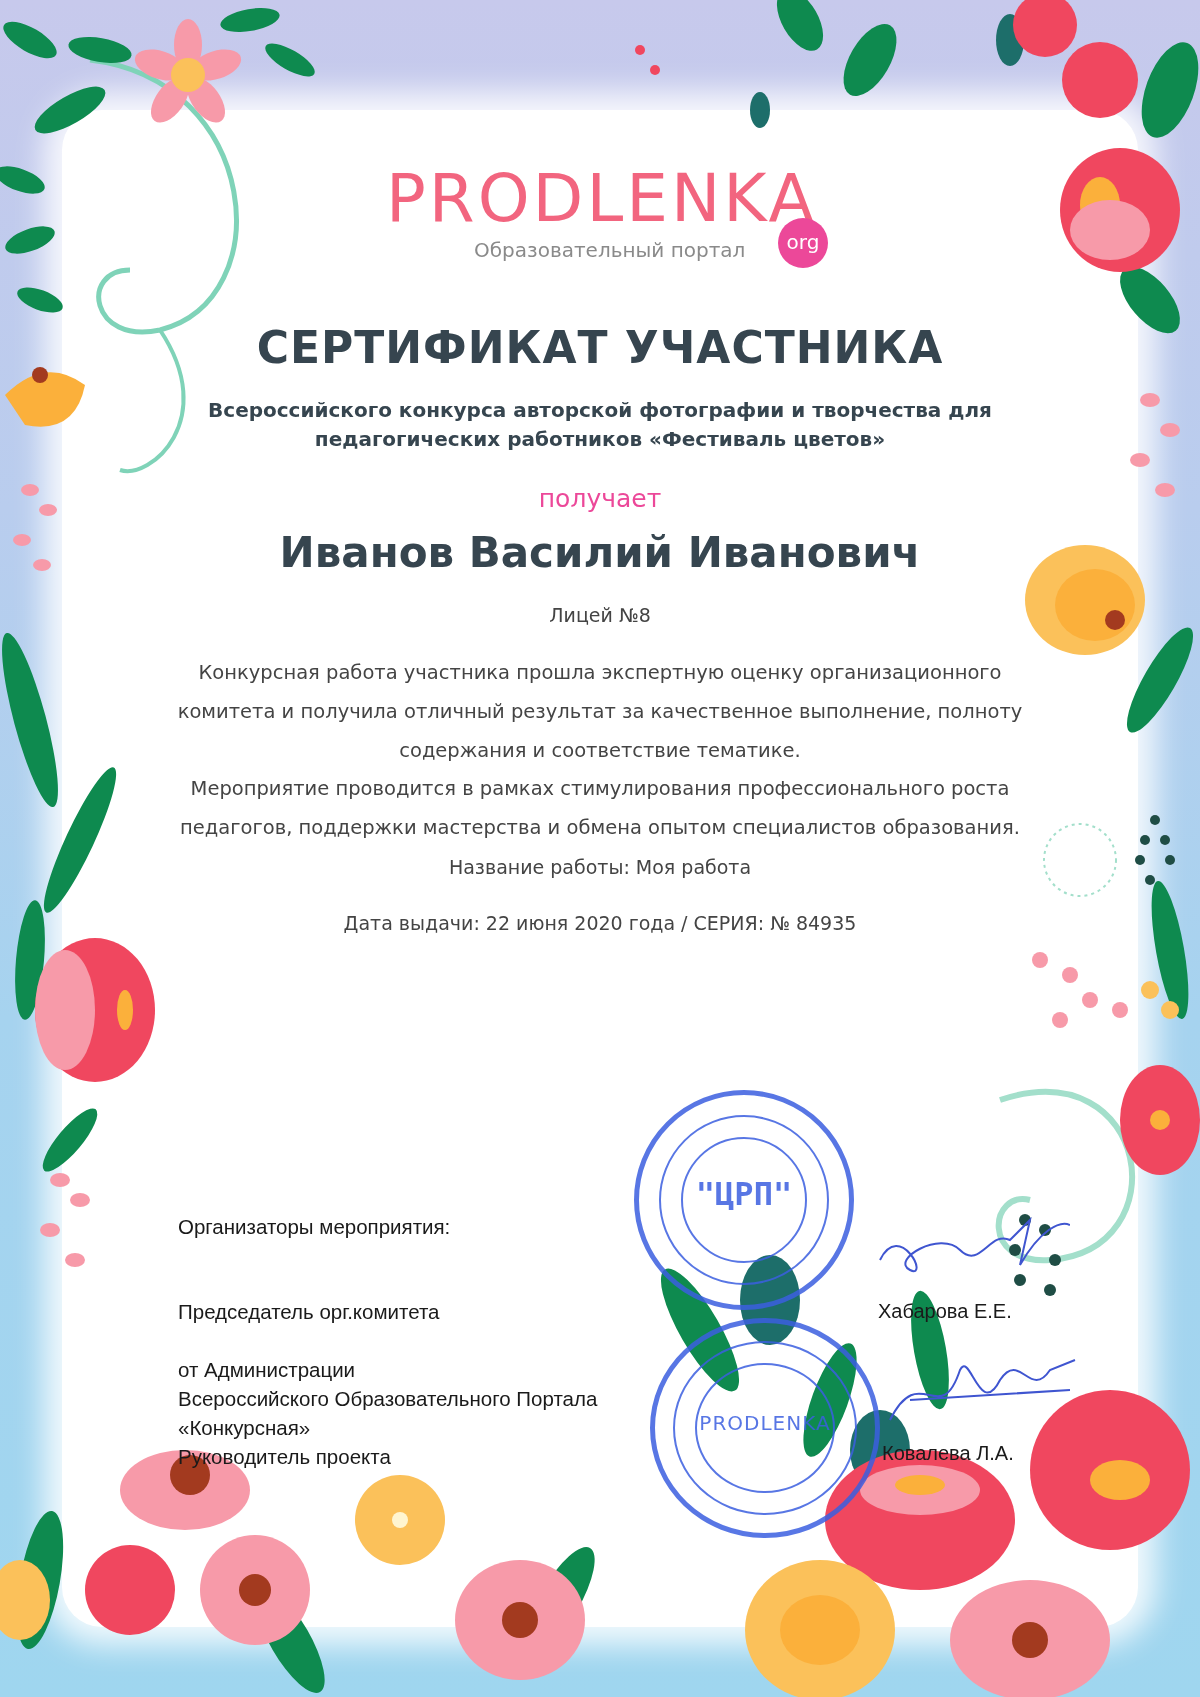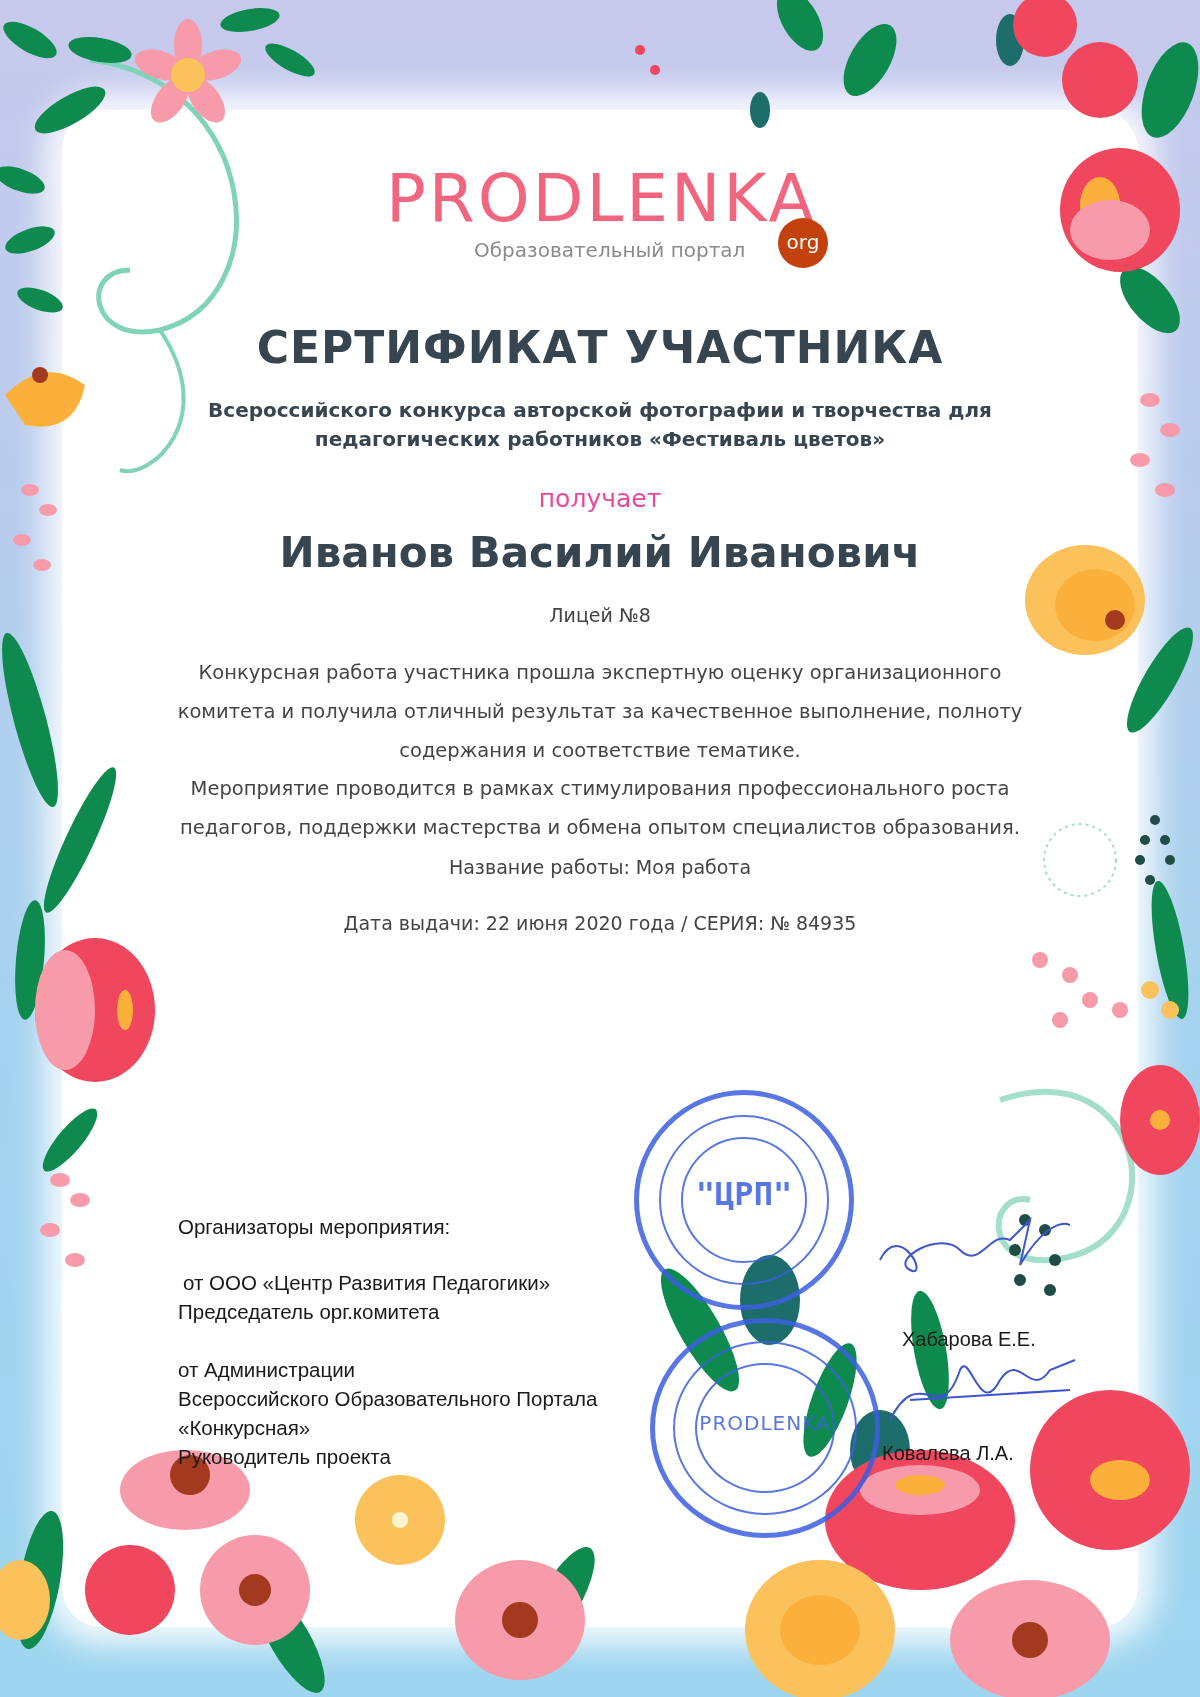--- a/index.html
+++ b/index.html
@@ -8,21 +8,21 @@
   .frame-bg { position:absolute; inset:0;
     background: linear-gradient(180deg, #c7c9ec 0%, #b9cdee 30%, #a6d3ef 60%, #9fd6ef 100%); }
   .frame-inner { position:absolute; left:62px; top:110px; right:62px; bottom:70px;
     background:#ffffff; border-radius:40px; box-shadow:0 0 30px 18px rgba(255,255,255,0.85); }
   .deco { position:absolute; pointer-events:none; }
   .content { position:absolute; left:0; top:0; width:1200px; height:1697px; }
   .logo { position:absolute; left:386px; top:160px; width:440px; height:110px; }
   .logo-word { position:absolute; left:0; top:0; font-size:66px; letter-spacing:3px; color:#f2657f;
     font-family:"DejaVu Sans", sans-serif; font-weight:normal; }
   .logo-org { position:absolute; left:392px; top:58px; width:50px; height:50px; border-radius:50%;
-    background:#c2410c; color:#fff; font-size:20px; text-align:center; line-height:48px; }
+    background:#ec4899; color:#fff; font-size:20px; text-align:center; line-height:48px; }
   .logo-sub { position:absolute; left:88px; top:78px; font-size:20px; color:#8a8a8a; }
   .center { position:absolute; left:0; width:1200px; text-align:center; color:#36454f; }
   .title { top:322px; font-size:44px; font-weight:bold; letter-spacing:1px; }
   .subtitle { top:396px; font-size:20px; font-weight:bold; line-height:29px; left:180px; width:840px; }
   .receives { top:484px; font-size:25px; color:#ec4899; }
   .name { top:528px; font-size:42px; font-weight:bold; }
   .school { top:604px; font-size:19px; color:#444; }
   .para { font-size:19.5px; color:#444; line-height:39px; left:150px; width:900px; }
   .p1 { top:653px; }
   .p2 { top:769px; }
@@ -228,21 +228,20 @@
   <div class="center subtitle">Всероссийского конкурса авторской фотографии и творчества для педагогических работников «Фестиваль цветов»</div>
   <div class="center receives">получает</div>
   <div class="center name">Иванов Василий Иванович</div>
   <div class="center school">Лицей №8</div>
   <div class="center para p1">Конкурсная работа участника прошла экспертную оценку организационного комитета и получила отличный результат за качественное выполнение, полноту содержания и соответствие тематике.</div>
   <div class="center para p2">Мероприятие проводится в рамках стимулирования профессионального роста педагогов, поддержки мастерства и обмена опытом специалистов образования.</div>
   <div class="center work">Название работы: Моя работа</div>
   <div class="center date">Дата выдачи: 22 июня 2020 года / СЕРИЯ: № 84935</div>
 
   <div class="org" style="top:1212px;">Организаторы мероприятия:</div>
-  <div class="org" style="top:1268px; left:183px;">от ООО «Центр Развития Педагогики»</div>
   <div class="org" style="top:1297px;">Председатель орг.комитета</div>
   <div class="org" style="top:1355px;">от Администрации</div>
   <div class="org" style="top:1384px;">Всероссийского Образовательного Портала</div>
   <div class="org" style="top:1413px;">«Конкурсная»</div>
   <div class="org" style="top:1442px;">Руководитель проекта</div>
 
   <div class="stamp" style="left:634px; top:1090px; width:210px; height:210px;">
     <div class="stamp-inner" style="left:20px; top:20px; width:166px; height:166px;"></div>
     <div class="stamp-inner" style="left:42px; top:42px; width:122px; height:122px;"></div>
     <div style="position:absolute; left:0; width:210px; top:80px; text-align:center; font-size:32px; font-weight:bold; font-family:'DejaVu Sans Mono', monospace;">"ЦРП"</div>
@@ -254,15 +253,15 @@
     <div style="position:absolute; left:0; width:220px; top:88px; text-align:center; font-size:20px; letter-spacing:1px;">PRODLENKA</div>
   </div>
 
   <svg class="deco" width="200" height="80" style="left:870px; top:1210px;">
     <path d="M10 50 C 30 10, 60 70, 40 60 C 20 50, 70 20, 90 40 C 110 60, 120 20, 140 30 L 160 10 L 150 55 C 170 20, 190 10, 200 15" fill="none" stroke="#3f55d0" stroke-width="2"></path>
   </svg>
   <svg class="deco" width="200" height="100" style="left:880px; top:1340px;">
     <path d="M10 80 C 40 20, 60 90, 80 30 C 90 10, 100 80, 120 40 C 140 10, 150 60, 170 30 L 195 20 M 30 60 L 190 50" fill="none" stroke="#3f55d0" stroke-width="2"></path>
   </svg>
 
-  <div class="sig-name" style="left:878px; top:1328px;margin-left:24px;">Хабарова Е.Е.</div>
+  <div class="sig-name" style="left:878px; top:1300px;">Хабарова Е.Е.</div>
   <div class="sig-name" style="left:882px; top:1442px;">Ковалева Л.А.</div>
 </div>
 
 </body></html>

